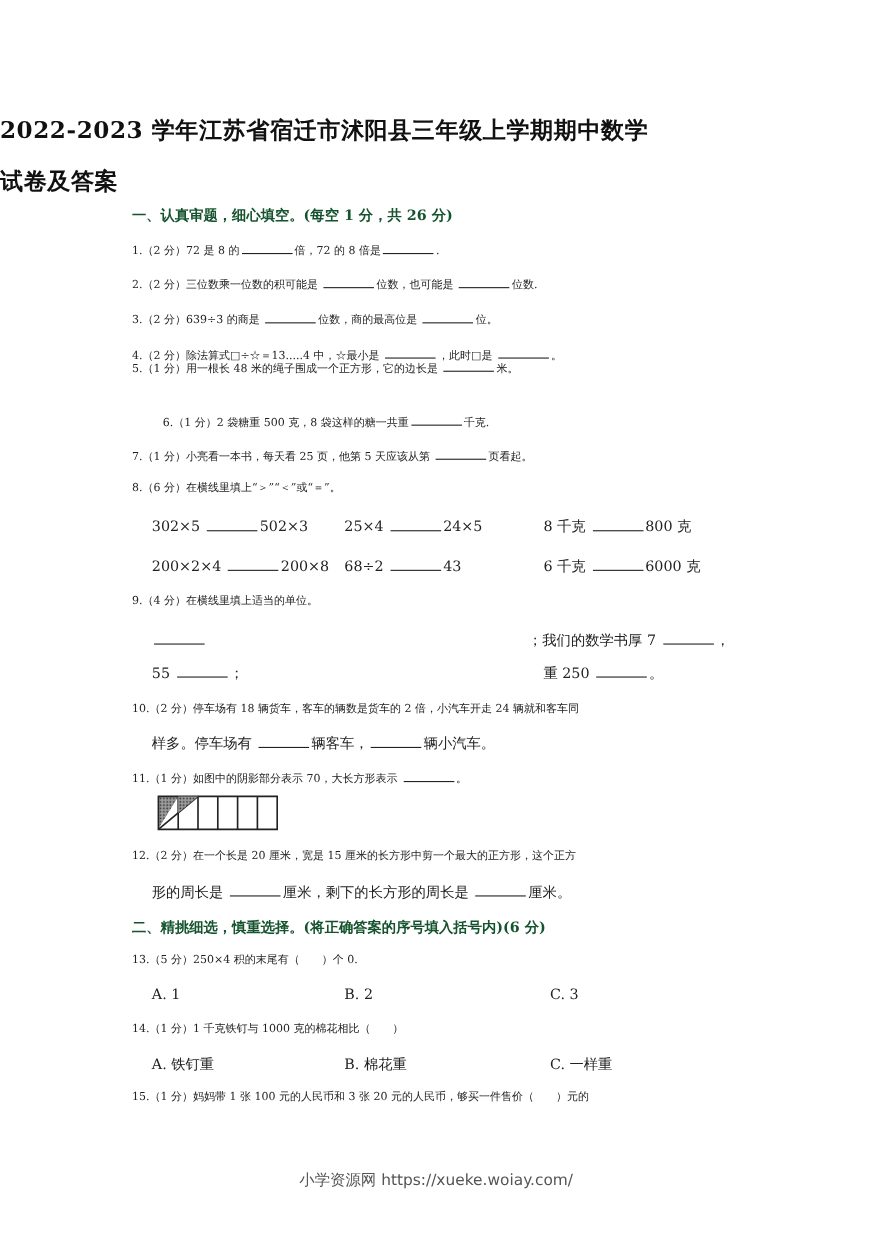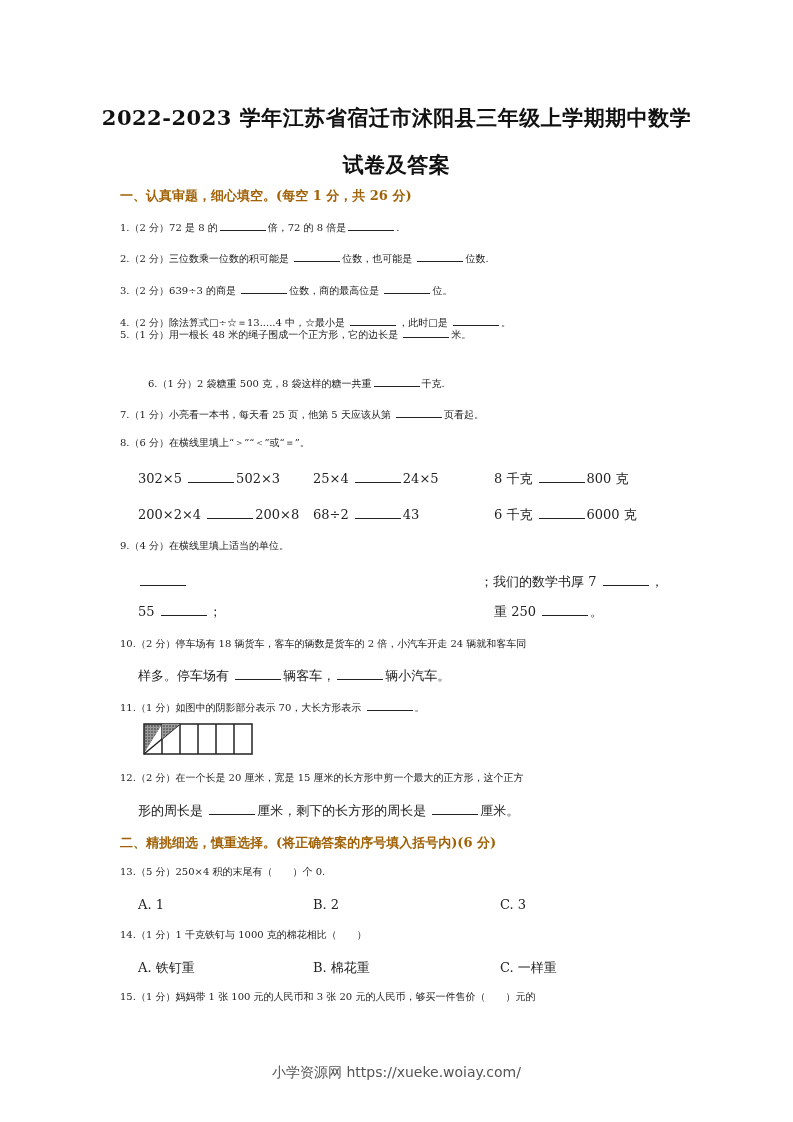--- a/index.html
+++ b/index.html
@@ -1,22 +1,22 @@
 <!DOCTYPE html>
 <html><head>
 <meta charset="utf-8">
 <style>
   html, body { margin:0; padding:0; background:#ffffff; }
   body { width:793px; height:1122px; position:relative; overflow:hidden;
          font-family:"DejaVu Serif","Liberation Serif",serif; color:#1a1a1a; }
   .page { position:absolute; left:0; top:0; width:793px; height:1122px; }
-  .title { position:absolute; left:0; width:793px; text-align:center;
+  .title { position:absolute; left:0; width:793px; text-align:left;
            font-weight:bold; font-size:21px; letter-spacing:0.5px; color:#111; }
   .line { position:absolute; left:120px; font-size:10px; white-space:nowrap; color:#222; }
-  .sec { position:absolute; left:120px; font-size:13px; font-weight:bold; white-space:nowrap; color:#a16207; }
+  .sec { position:absolute; left:120px; font-size:13px; font-weight:bold; white-space:nowrap; color:#14532d; }
   .blank { display:inline-block; width:46px; border-bottom:1px solid #222; height:12px; vertical-align:baseline; margin:0 2px; }
   .cell { position:absolute; font-size:13px; white-space:nowrap; color:#222; }
   .footer { position:absolute; left:0; width:793px; top:1064px; text-align:center;
             font-family:"DejaVu Sans","Liberation Sans",sans-serif; font-size:14px; color:#555; }
   .figure { position:absolute; left:142px; top:722px; }
 </style>
 </head>
 <body>
 
 <div class="page">

